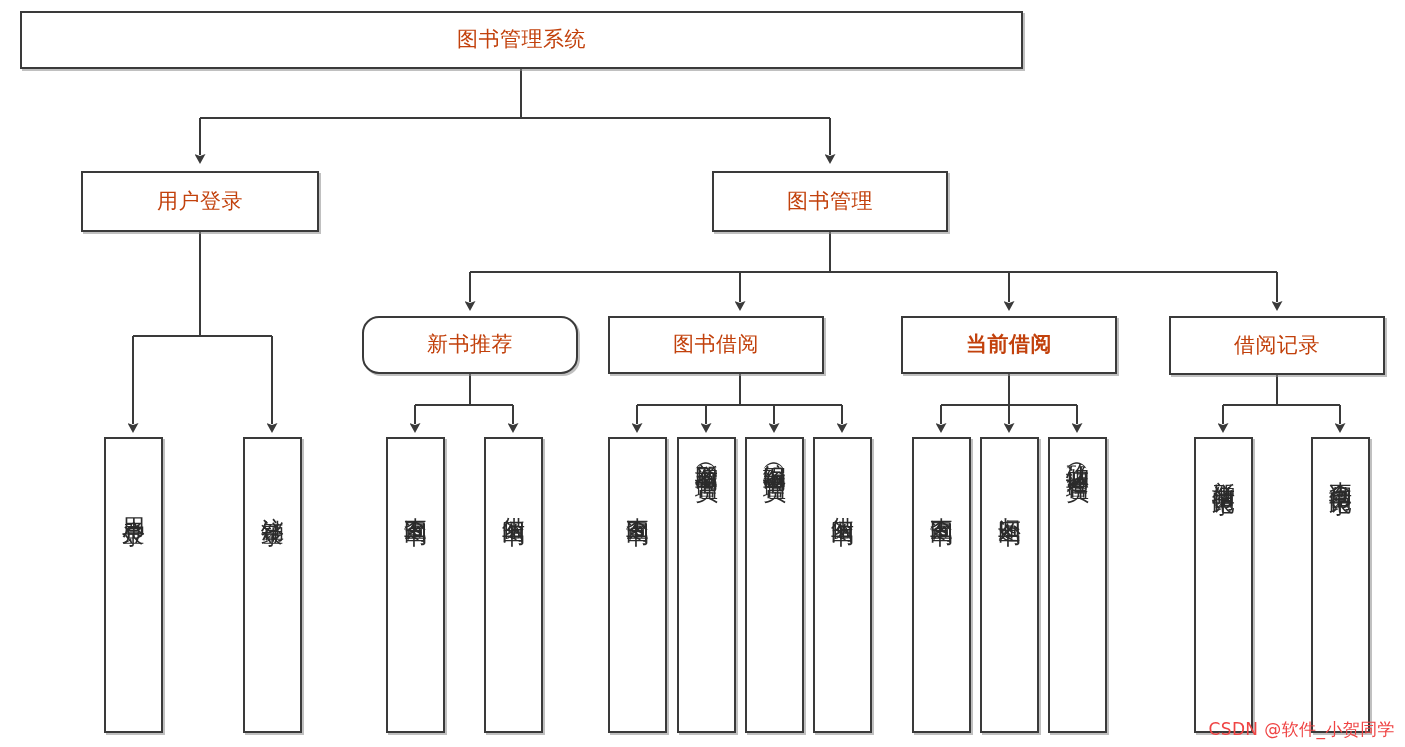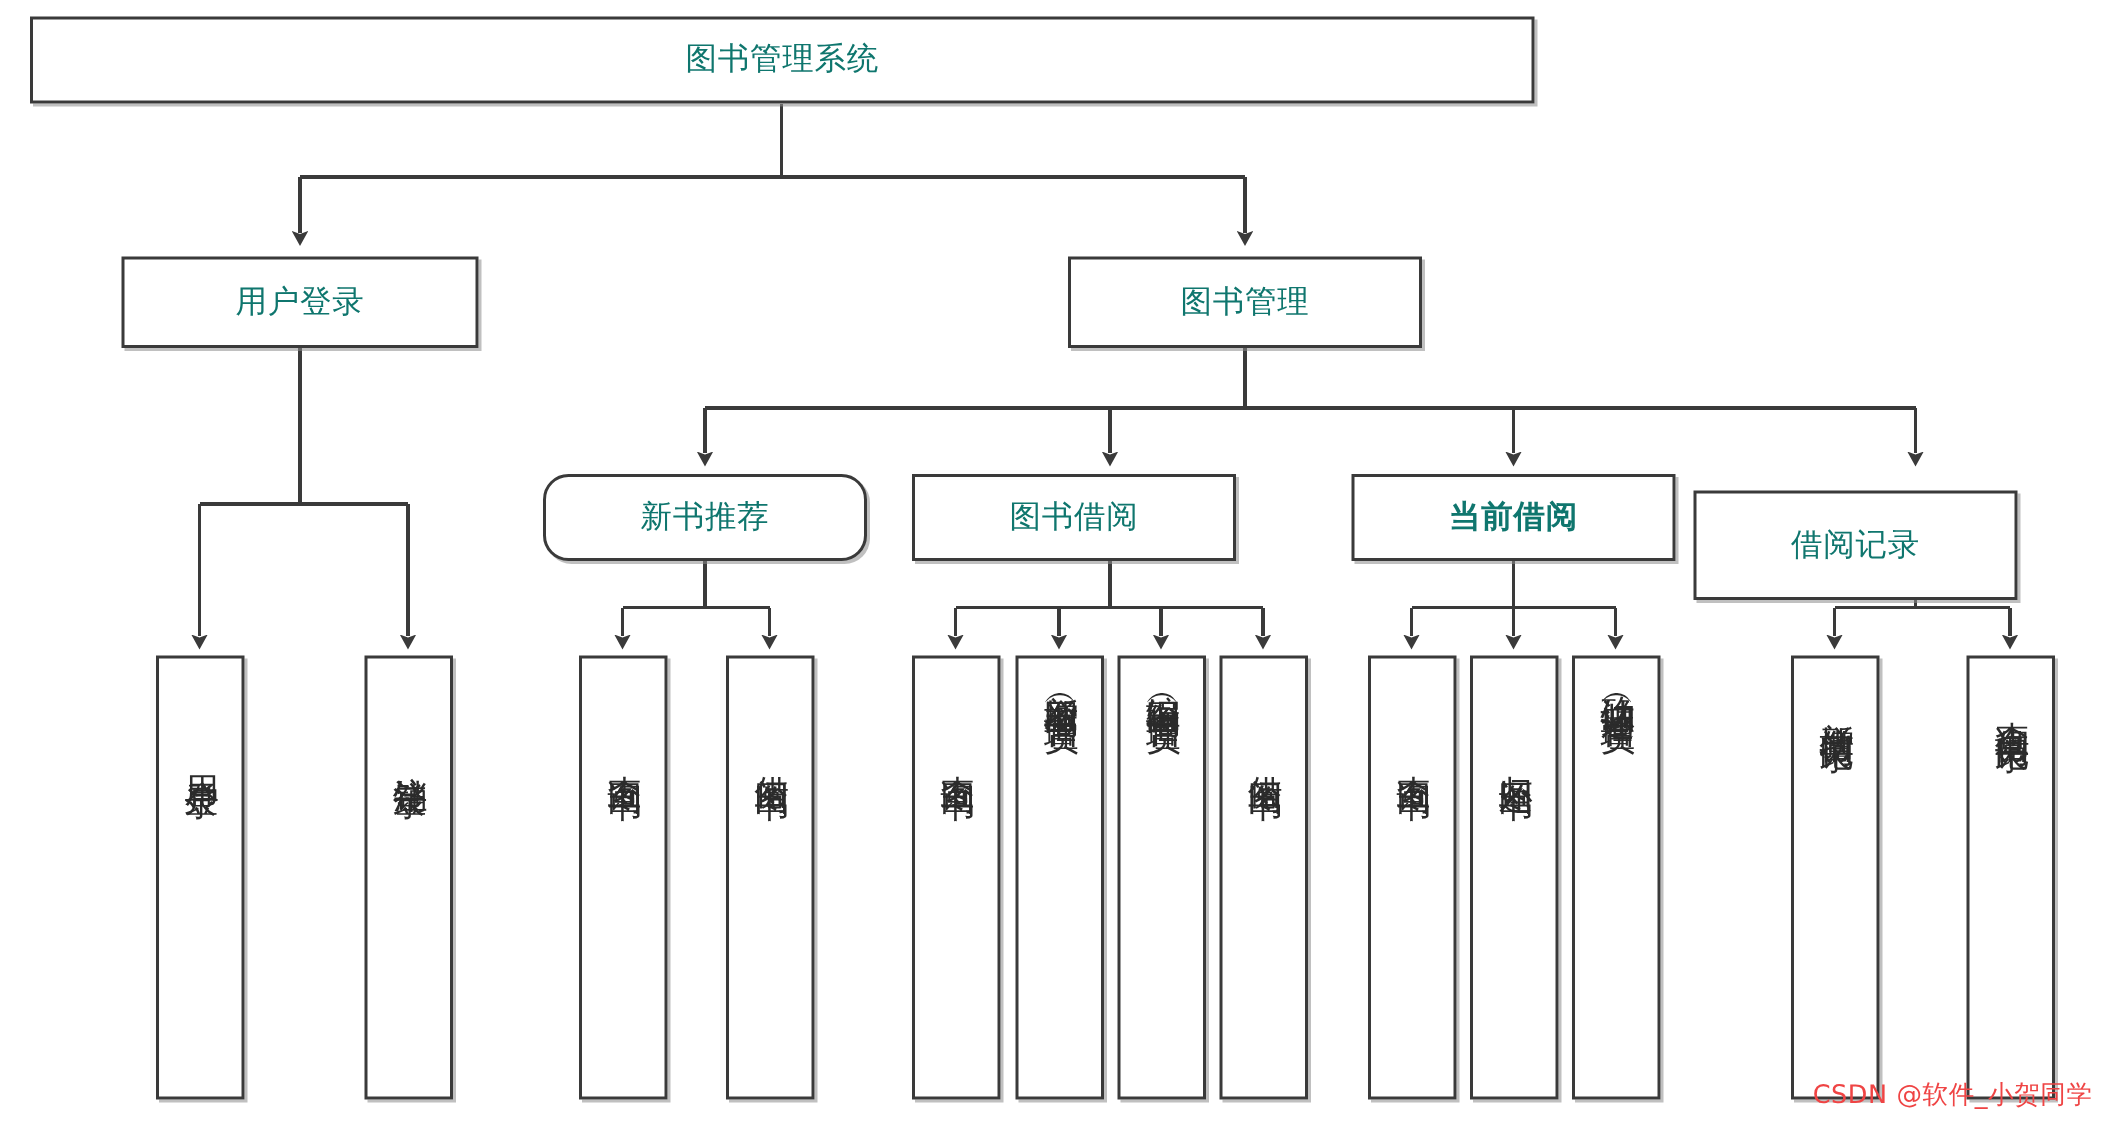--- a/index.html
+++ b/index.html
@@ -31,21 +31,21 @@
     box-sizing: border-box;
     background: #ffffff;
     border: 2.5px solid #3a3a3a;
     box-shadow: 2px 2px 0 0 rgba(140,140,140,0.55);
     display: flex;
     align-items: center;
     justify-content: center;
   }
   .node-label-h {
     font-size: 21px;
-    color: #0f766e;
+    color: #c2410c;
     letter-spacing: 0.5px;
     line-height: 1.1;
     white-space: nowrap;
     text-align: center;
   }
   .node-box.vertical {
     align-items: flex-start;
     justify-content: center;
     padding-top: 0;
   }
@@ -141,21 +141,21 @@
   </div>
 
   <div class="node-box" style="left:608px; top:316px; width:216px; height:58px;">
     <span class="node-label-h">图书借阅</span>
   </div>
 
   <div class="node-box" style="left:901px; top:316px; width:216px; height:58px;font-weight:bold;">
     <span class="node-label-h">当前借阅</span>
   </div>
 
-  <div class="node-box" style="left:1129px; top:316px; width:216px; height:73px;margin-top:11px;">
+  <div class="node-box" style="left:1169px; top:316px; width:216px; height:59px;">
     <span class="node-label-h">借阅记录</span>
   </div>
 
   <div class="node-box vertical" style="left:104px; top:437px; width:59px; height:296px;">
     <span class="node-label-v" style="margin-top:60px;">用户登录</span>
   </div>
 
   <div class="node-box vertical" style="left:243px; top:437px; width:59px; height:296px;">
     <span class="node-label-v" style="margin-top:60px;">注销登录</span>
   </div>

